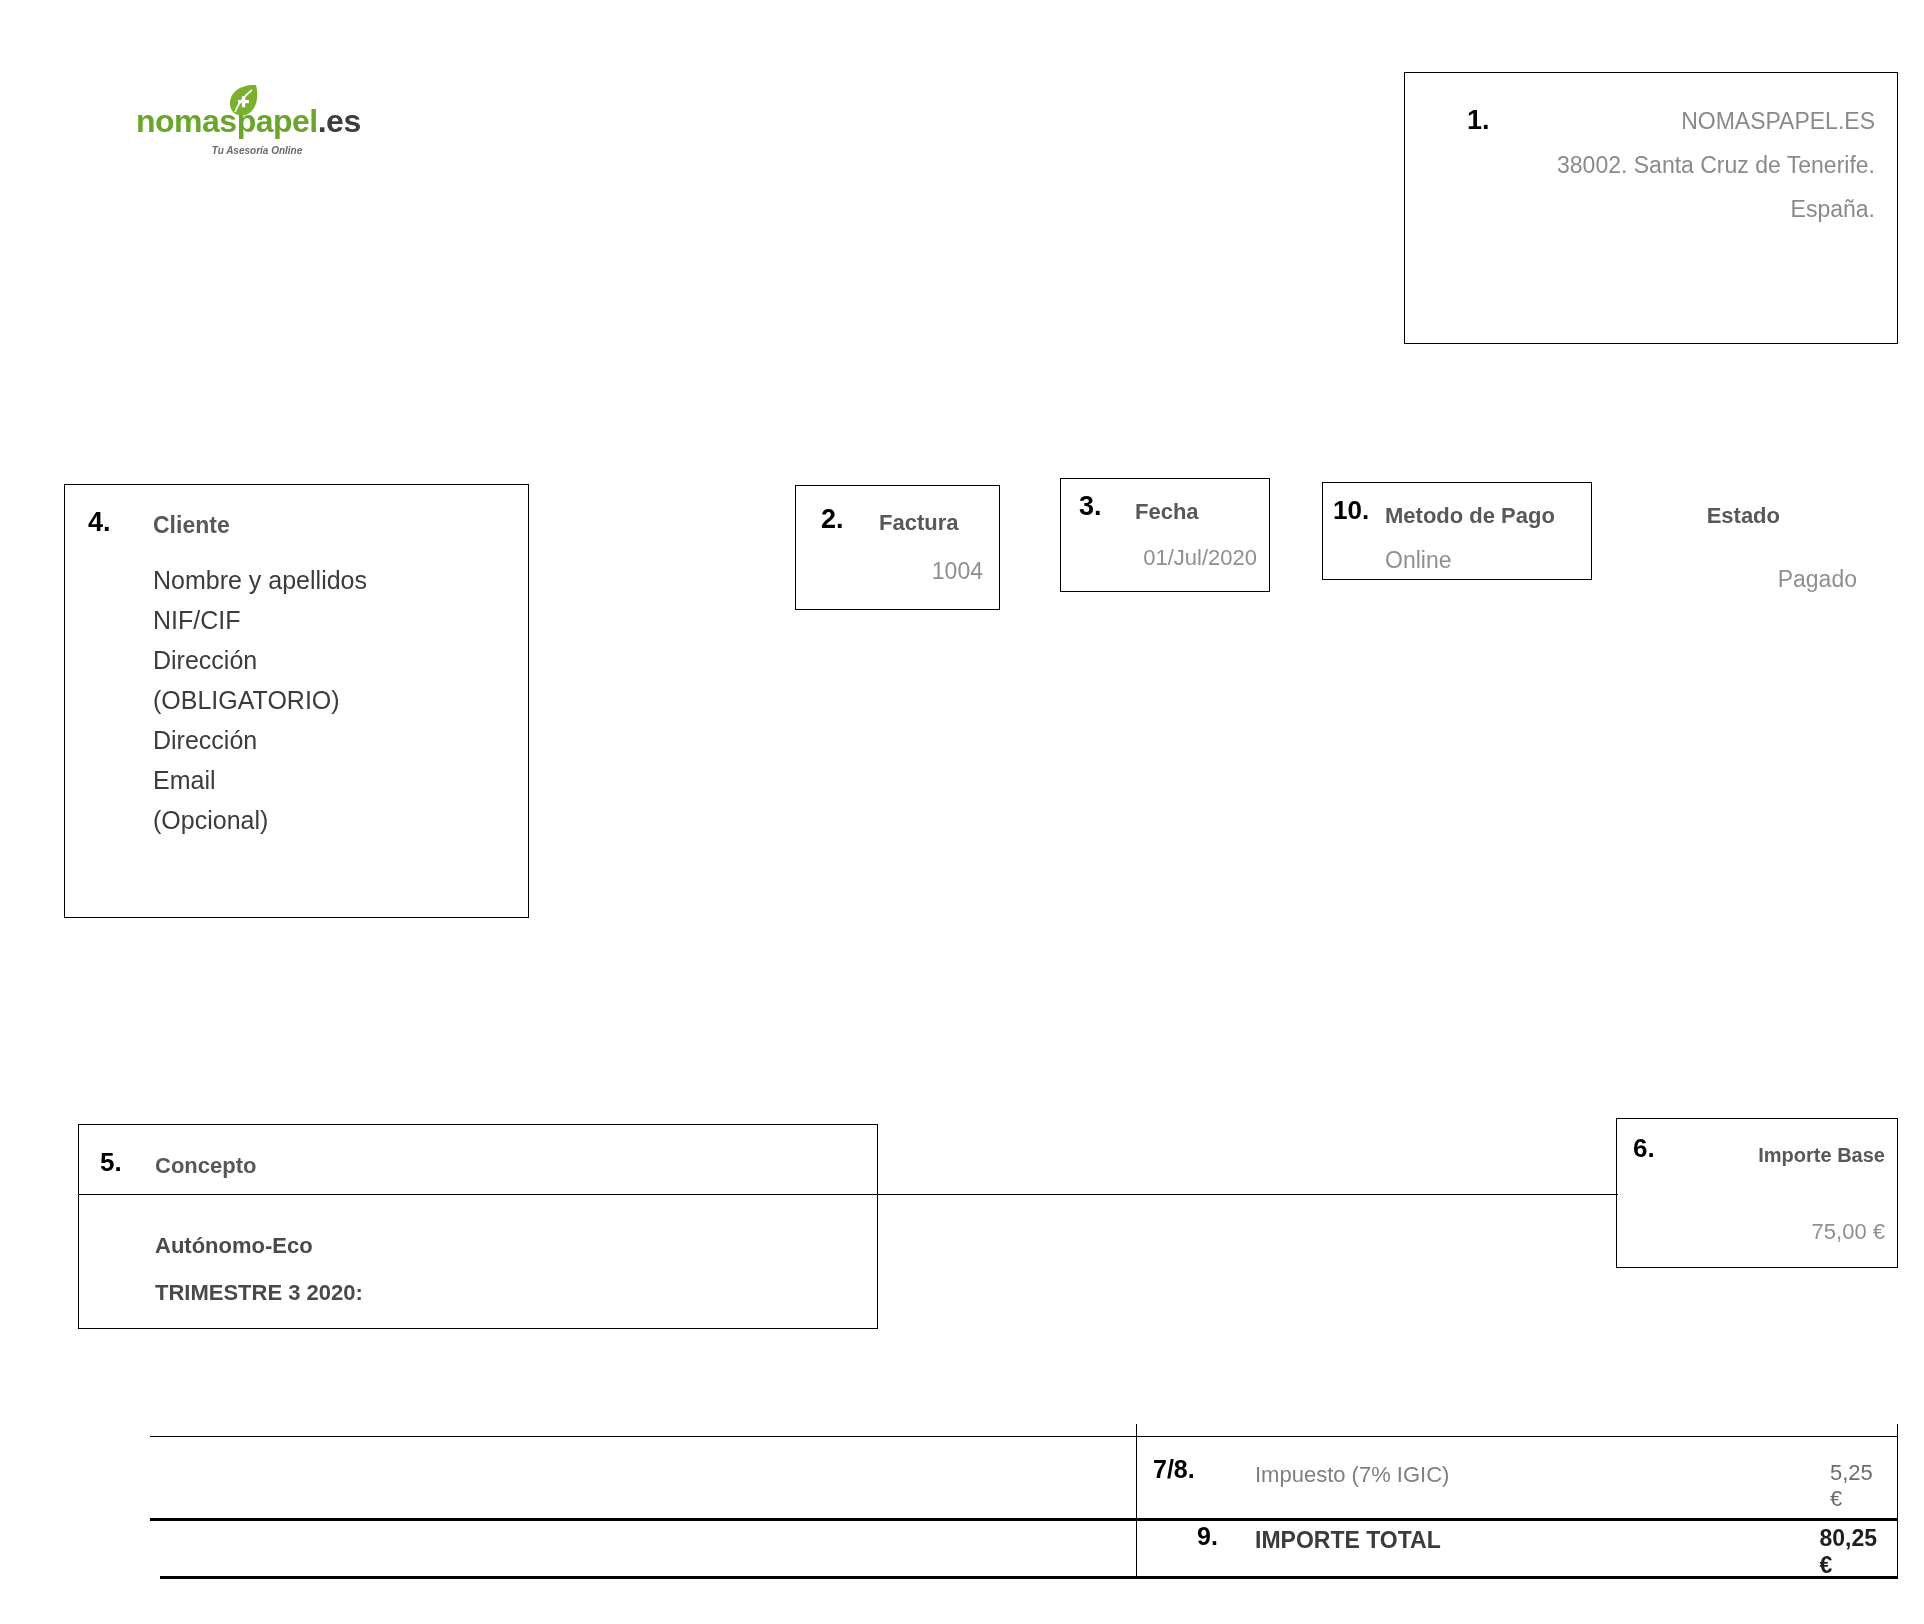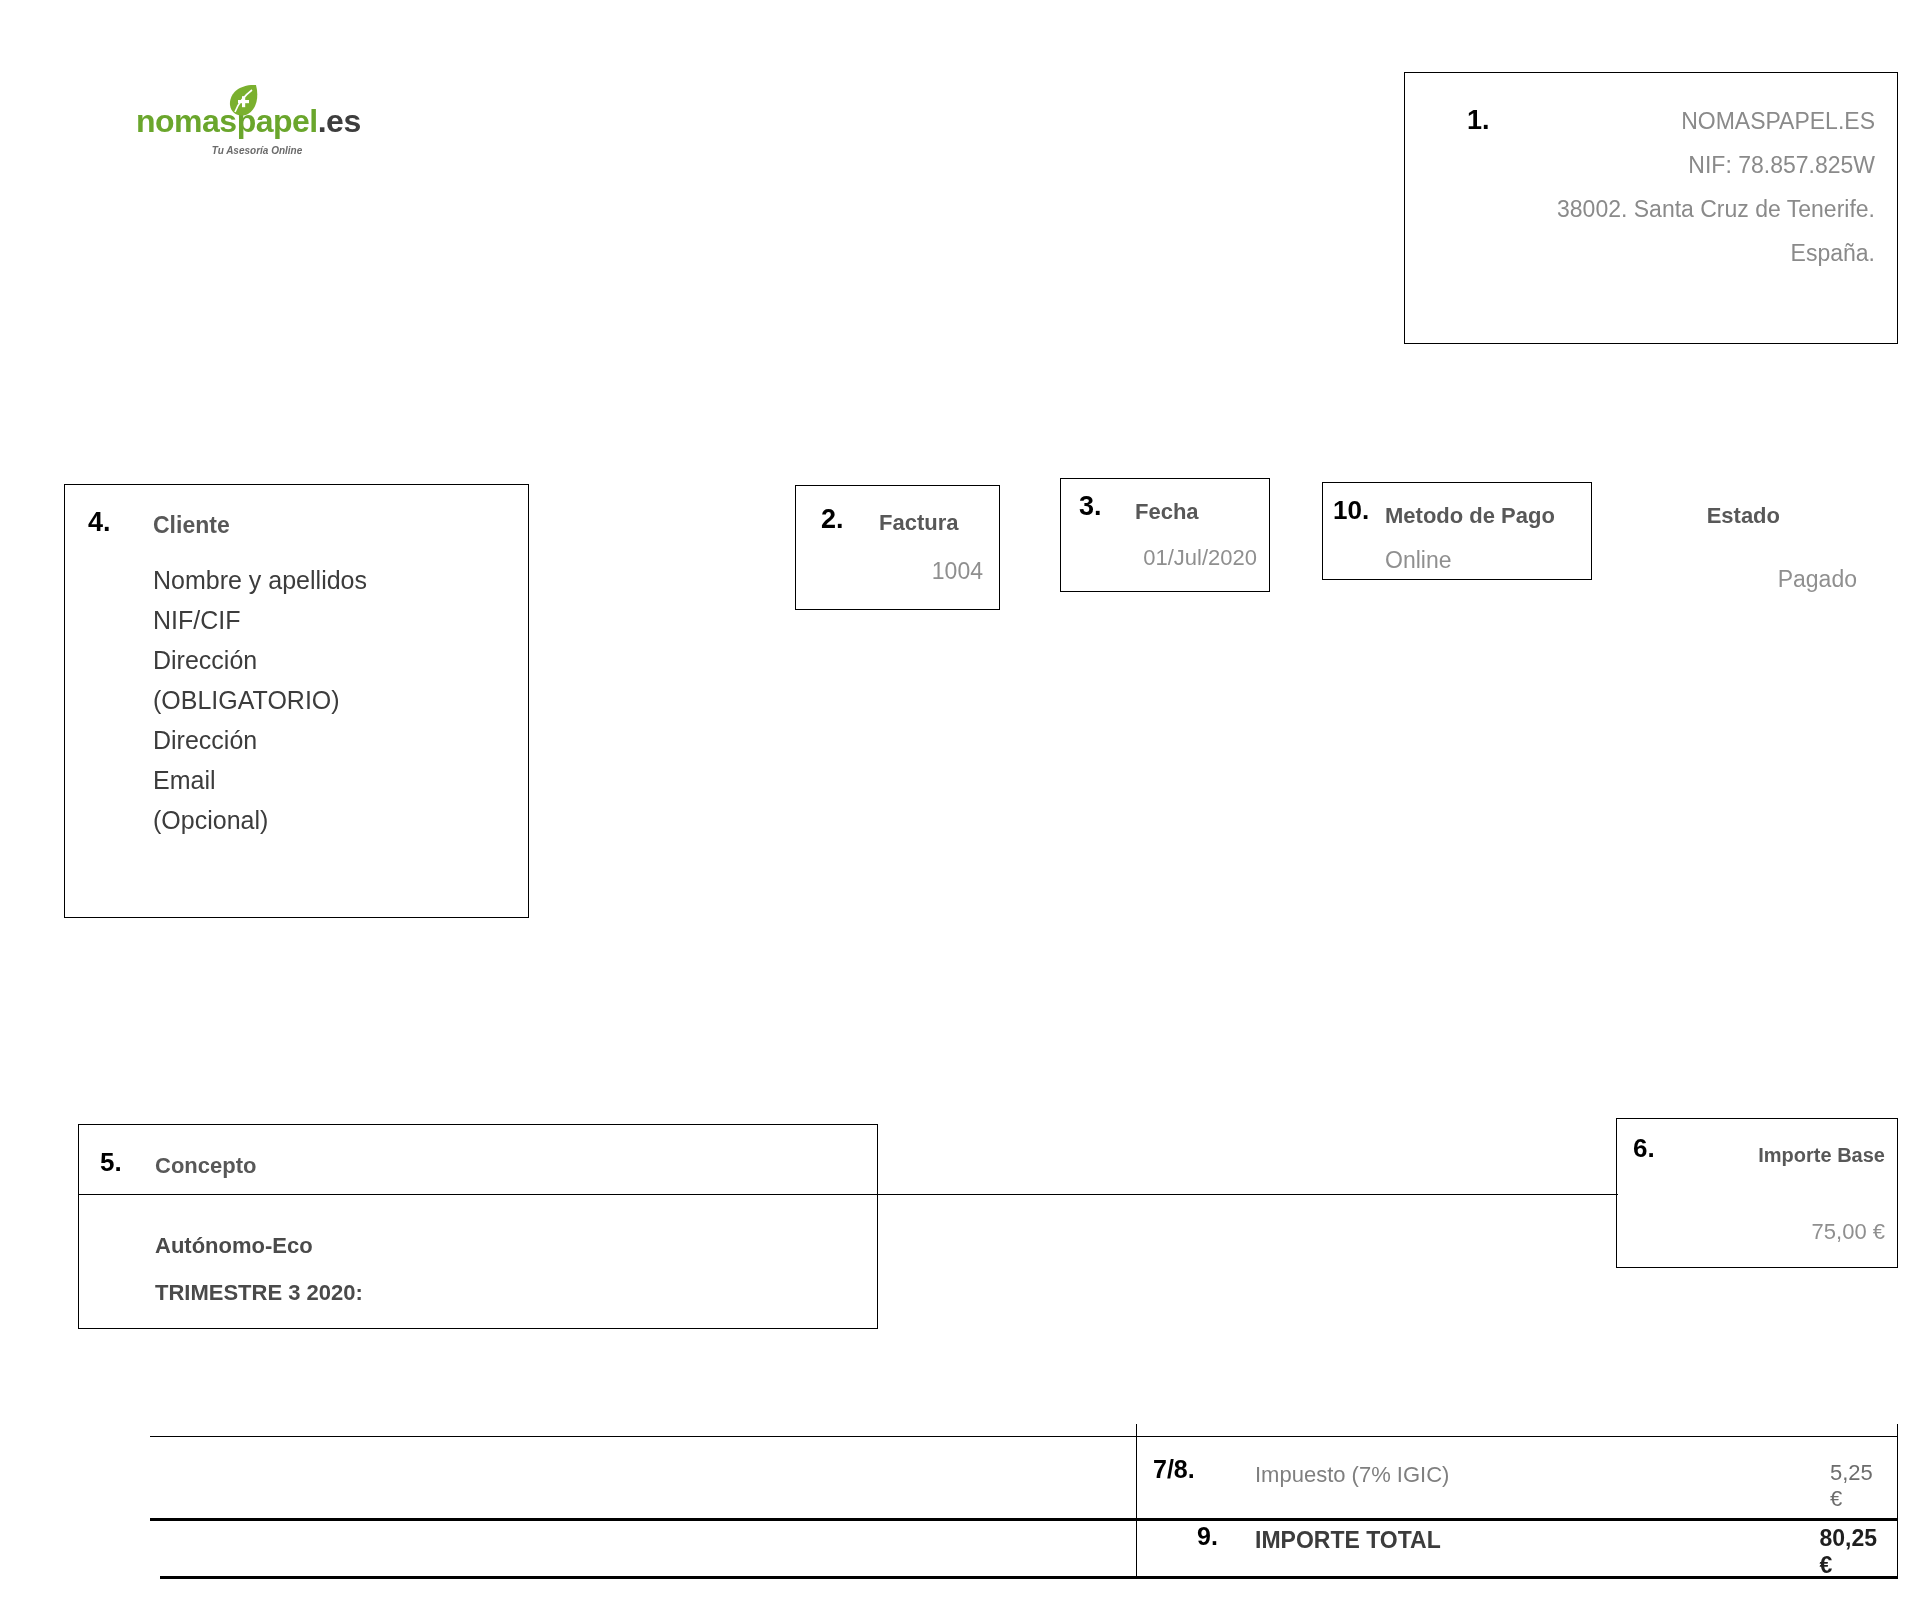--- a/index.html
+++ b/index.html
@@ -405,21 +405,20 @@
     <rect x="20" y="15.2" width="3.2" height="11" fill="#ffffff"></rect>
   </svg>
   <div id="logo-word"><span class="green">nomaspapel</span><span class="dark">.es</span></div>
   <div id="logo-tag">Tu Asesoría Online</div>
 </div>
 
 <div class="abs" id="issuer-box">
   <div id="issuer-num">1.</div>
   <div id="issuer-lines">
     <div>NOMASPAPEL.ES</div>
-    <div>NIF: 78.857.825W</div>
     <div>38002. Santa Cruz de Tenerife.</div>
     <div>España.</div>
   </div>
 </div>
 
 <div class="abs" id="cliente-box">
   <div id="cliente-num">4.</div>
   <div id="cliente-title">Cliente</div>
   <div id="cliente-lines">
     <div>Nombre y apellidos</div>

